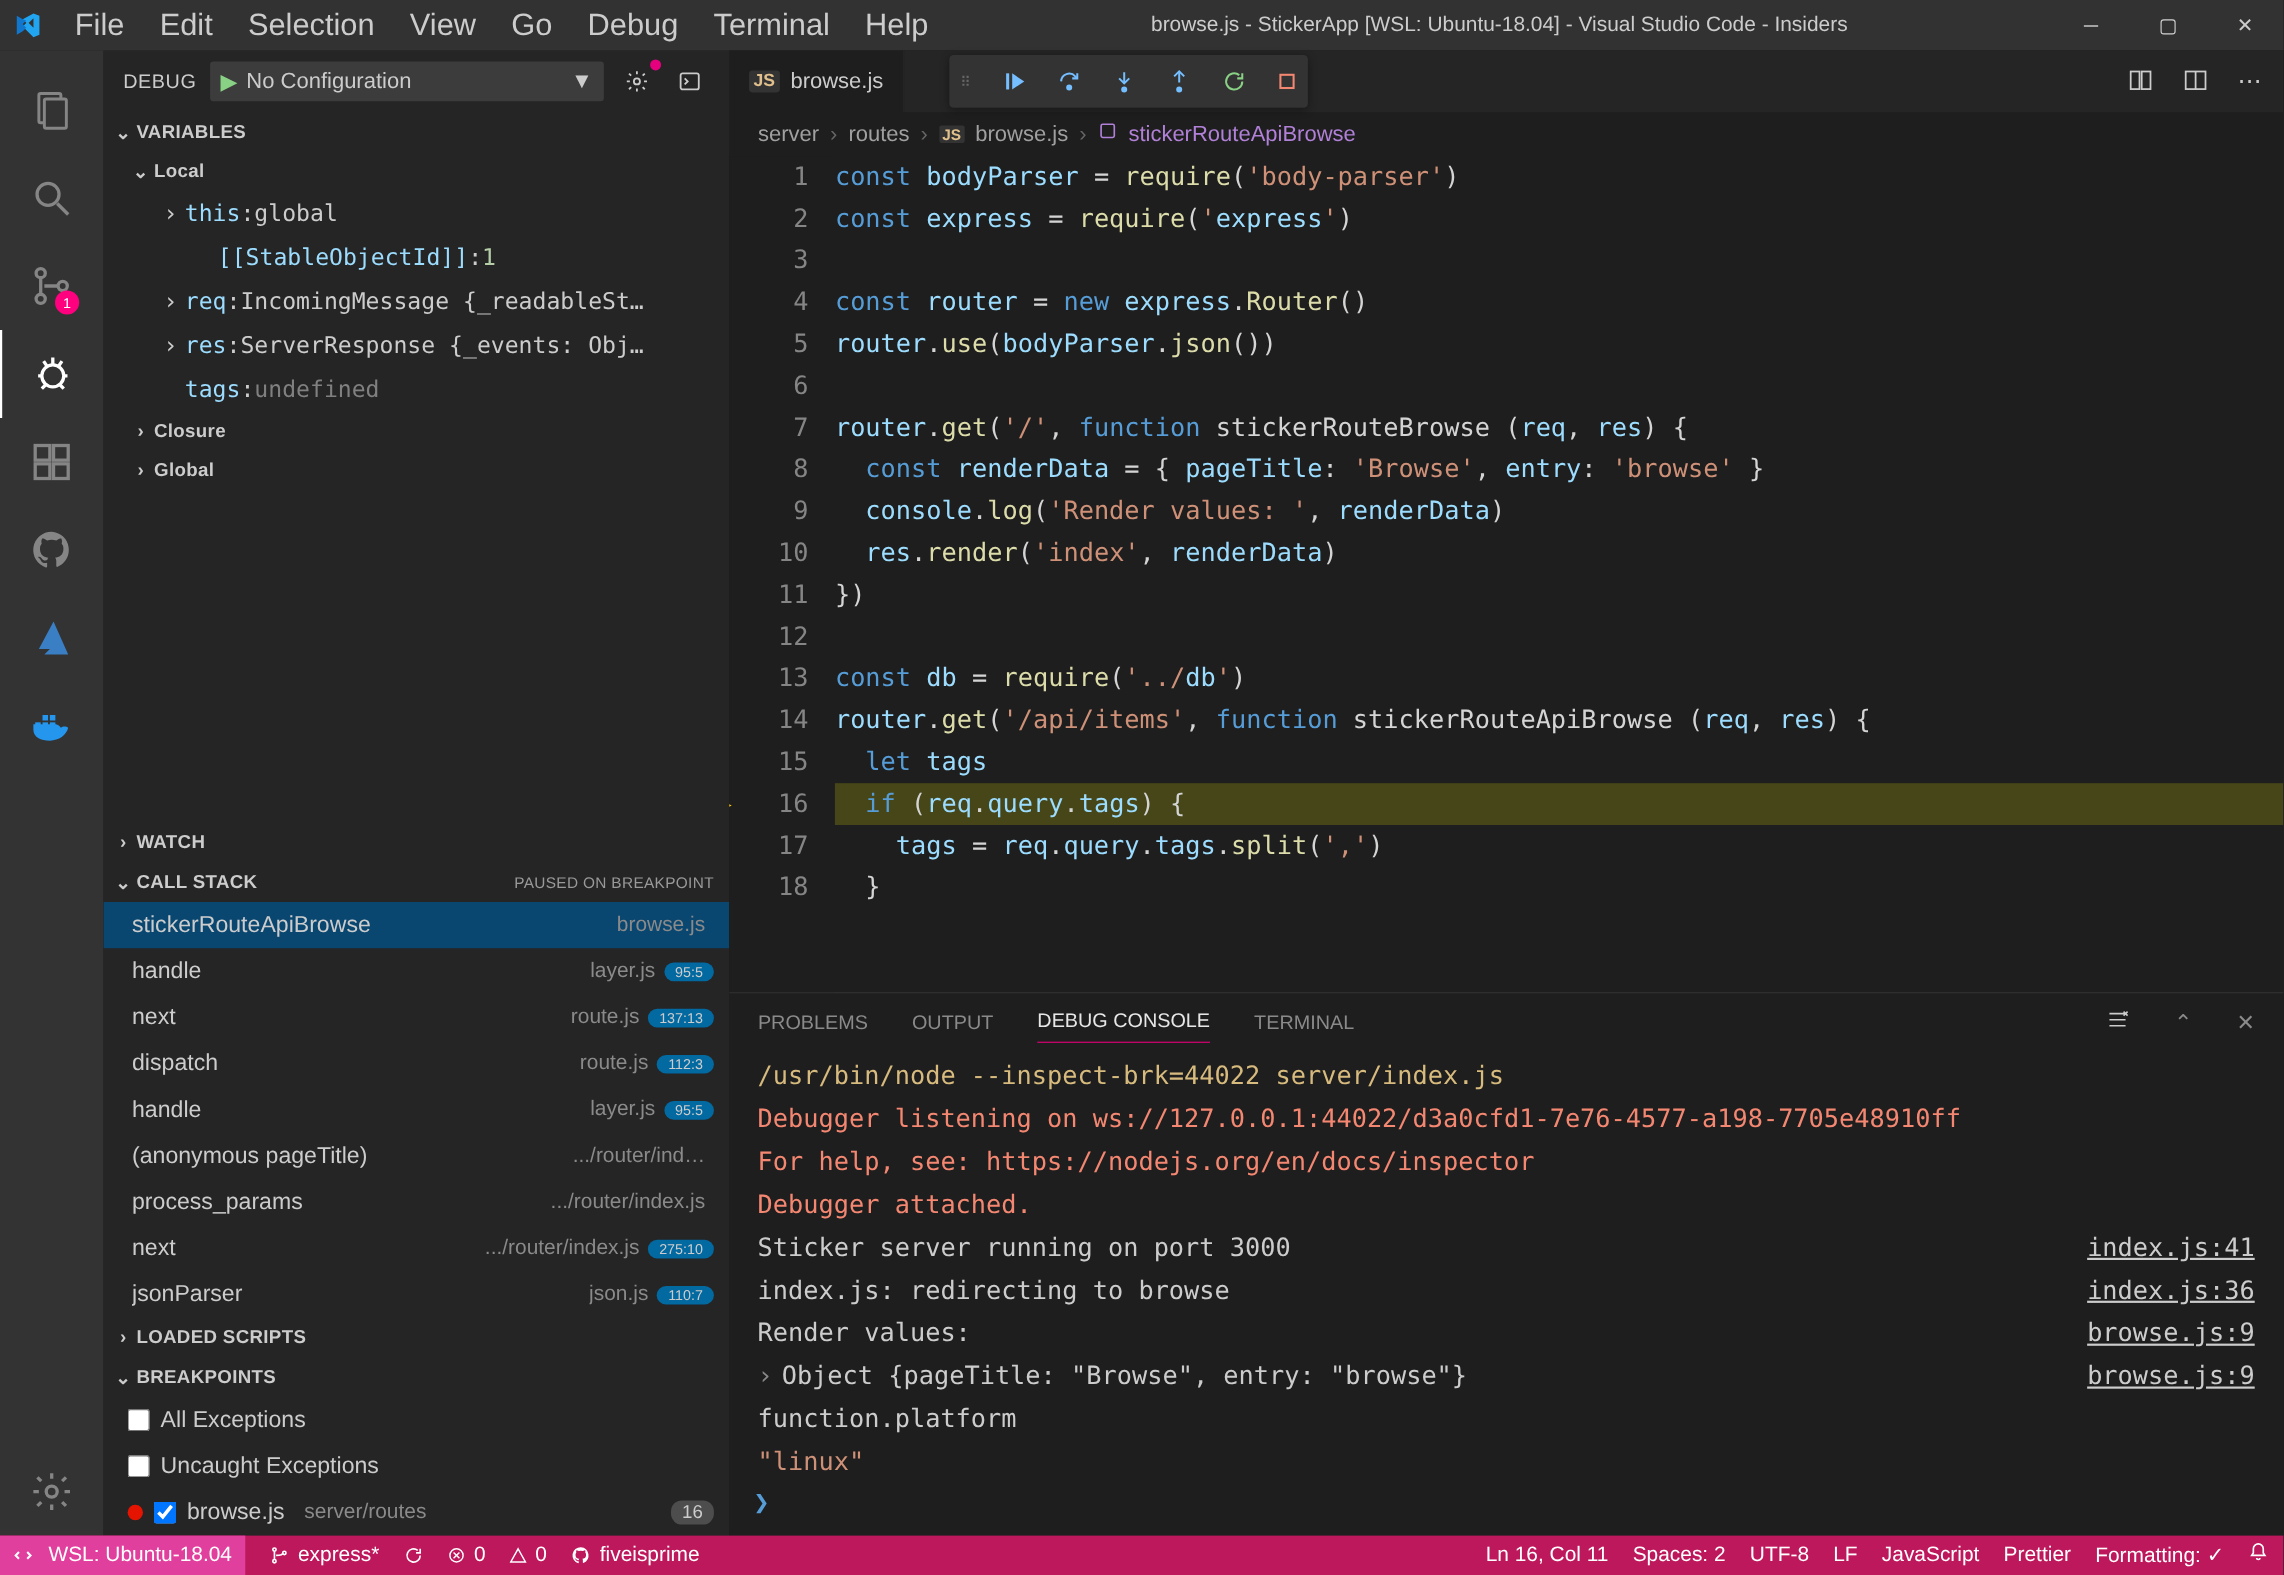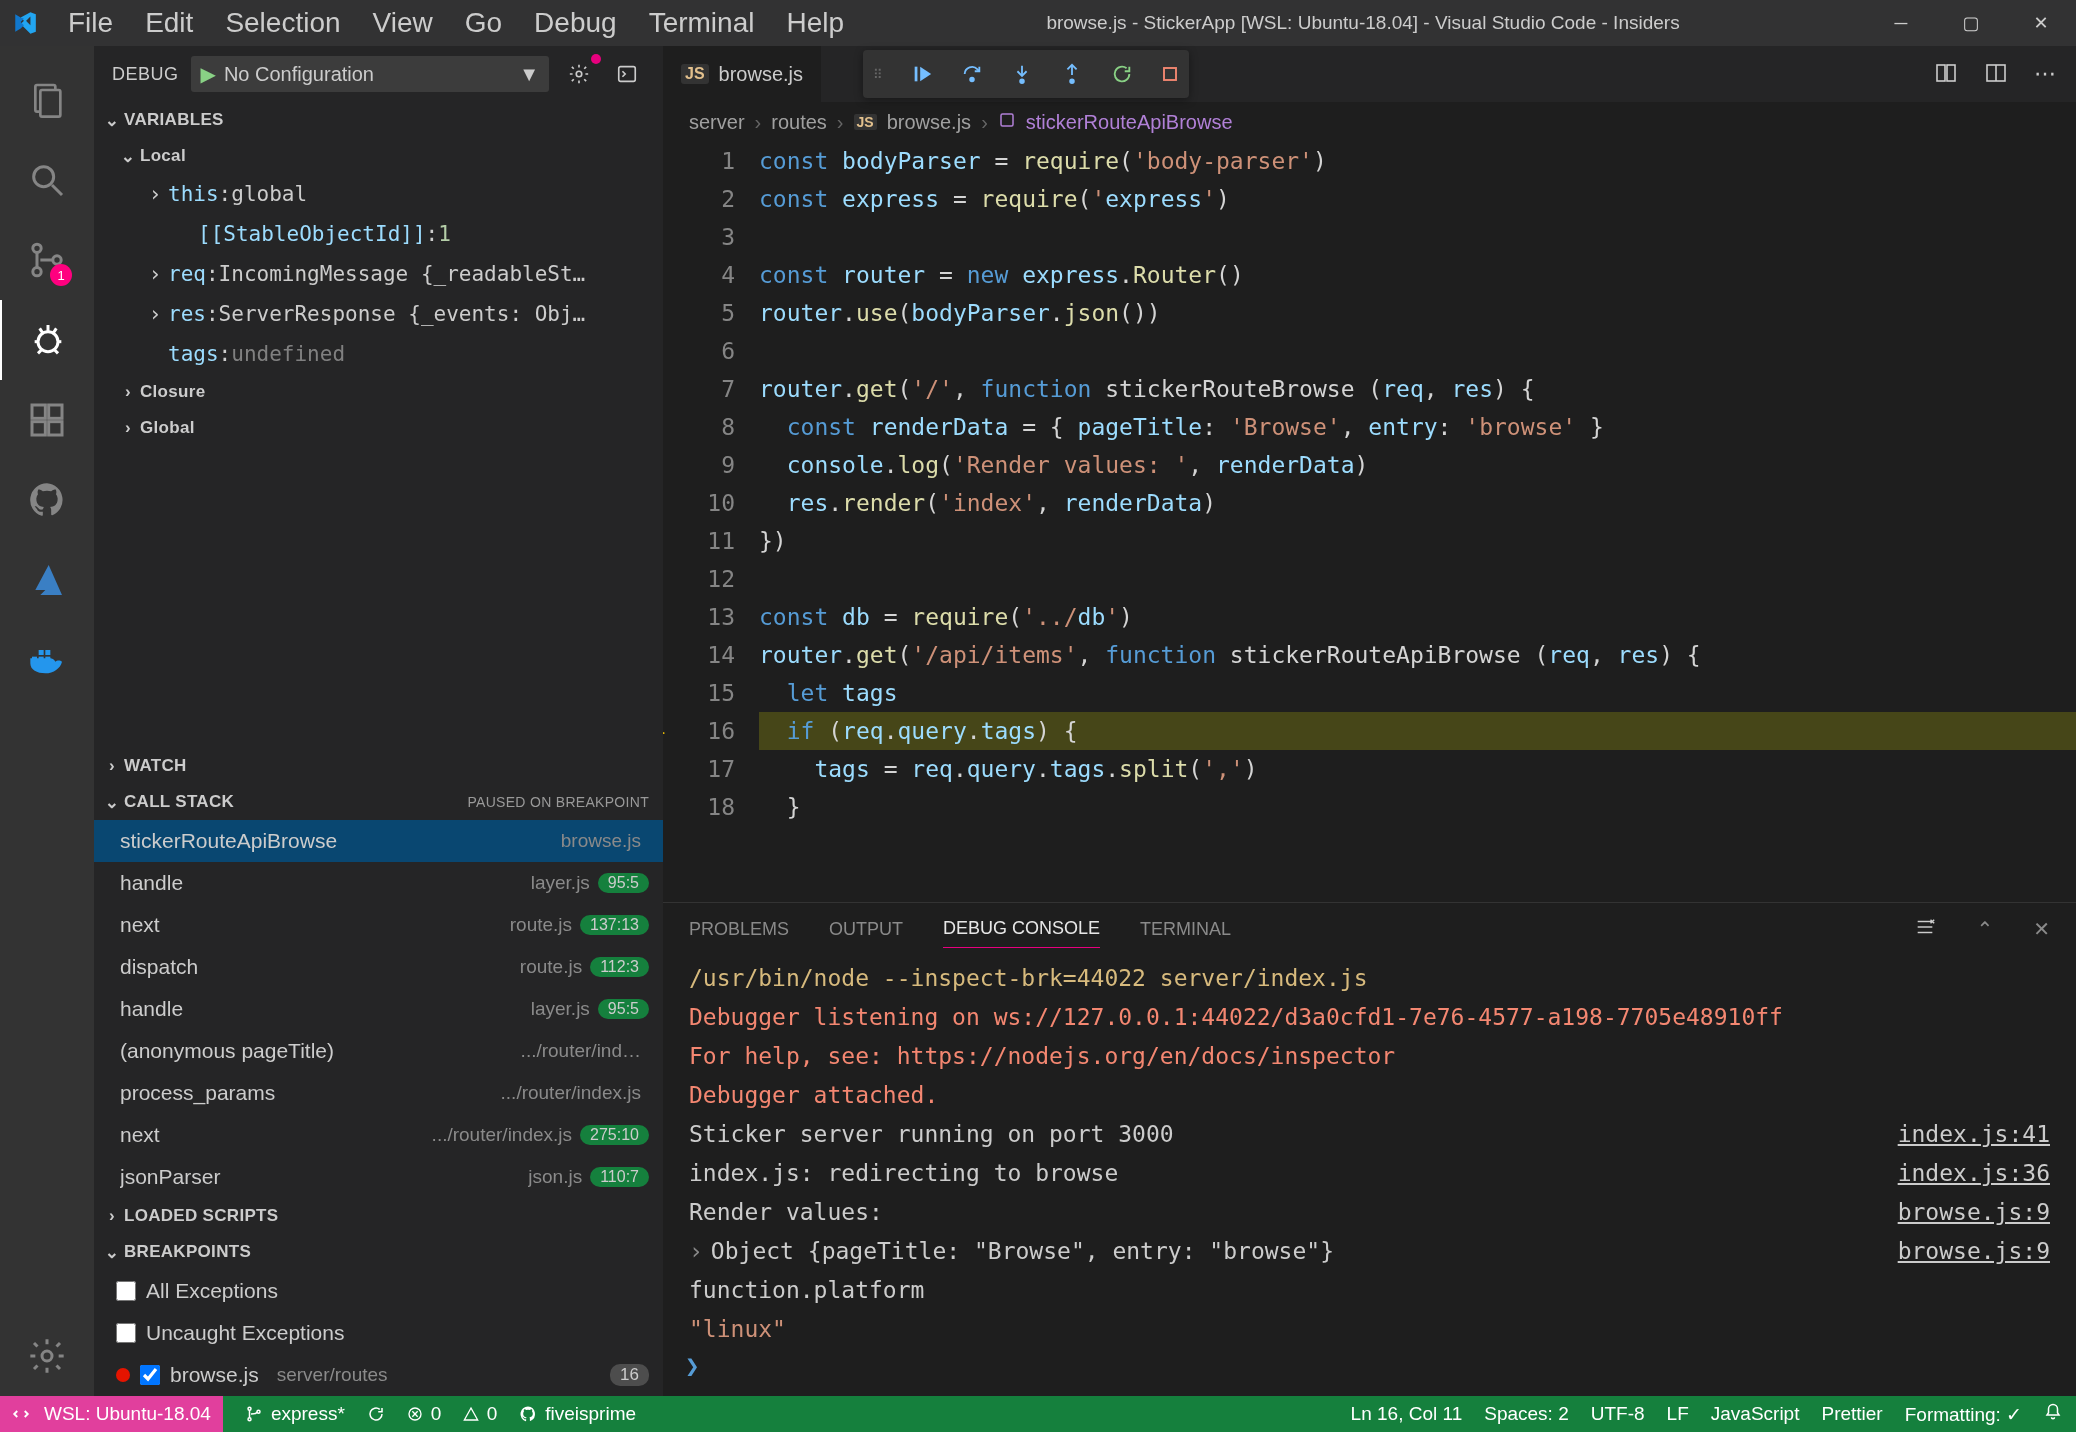--- a/index.html
+++ b/index.html
@@ -56,21 +56,21 @@
 }
 .sidebar-section-hdr .chev { width:24px; text-align:center; }
 .sidebar-section-hdr .extra { margin-left:auto; margin-right:14px; font-size:14px; font-weight:400; color:#999;}
 .tree-item { display:flex; align-items:center; height:40px; padding-left:28px; font-family:Menlo,Consolas,monospace; font-size:21px; white-space:nowrap; overflow:hidden;}
 .tree-item .chev { width:26px; text-align:center; color:#cccccc;}
 .tree-item .k { color:#9cdcfe;} .tree-item .vn{color:#b5cea8;} .tree-item .plain{color:#cccccc;} .tree-item .u{color:#808080;}
 .callstack-item { display:flex; align-items:center; height:42px; padding:0 14px 0 26px; font-size:21px; }
 .callstack-item.sel { background:#094771;}
 .callstack-item .fn { flex:1; white-space:nowrap; overflow:hidden; text-overflow:ellipsis;}
 .callstack-item .file { color:#8a8a8a; margin-right:8px; font-size:19px; white-space:nowrap; overflow:hidden; text-overflow:ellipsis; max-width:240px;}
-.callstack-item .loc { background:#15803d; border-radius:10px; padding:1px 10px; font-size:16px; color:#ccc;}
+.callstack-item .loc { background:#0369a1; border-radius:10px; padding:1px 10px; font-size:13px; color:#ccc;}
 .bp-item { display:flex; align-items:center; height:42px; padding-left:22px; font-size:21px; gap:10px;}
 .bp-item input[type=checkbox]{ width:20px; height:20px;}
 .bp-item .dot { width:14px; height:14px; background:#e51400; border-radius:50%; }
 .bp-item .path { color:#8a8a8a; margin-left:8px; font-size:19px;}
 .bp-item .count { margin-left:auto; margin-right:14px; background:#4d4d4d; border-radius:10px; padding:1px 10px; font-size:17px;}
 .editor-area { flex:1; display:flex; flex-direction:column; background:#1e1e1e; position:relative;}
 .tabbar { height:56px; background:#252526; display:flex; align-items:stretch; }
 .tab { display:flex; align-items:center; padding:0 18px; background:#1e1e1e; font-size:20px; gap:10px; border-right:1px solid #252526;}
 .tab .ico { color:#e2c08d; font-weight:700; font-size:16px; background:#333; padding:1px 4px; border-radius:3px;}
 .tabbar .rbtns { margin-left:auto; display:flex; align-items:center; gap:26px; padding-right:20px;}
@@ -97,21 +97,21 @@
 .panel-tabs .t.active { color:#e7e7e7; border-bottom:1px solid #e7007e;}
 .panel-tabs .spacer{flex:1;}
 .panel-body { flex:1; overflow:auto; font-family:Menlo,Consolas,monospace; font-size:23px; line-height:39px; padding:4px 26px; color:#cccccc;}
 .panel-body .err{color:#f48771;}
 .panel-body .warn{color:#d7ba7d;}
 .panel-body .link{text-decoration:underline; color:#cccccc;}
 .panel-body .row{display:flex;}
 .panel-body .row .loc{margin-left:auto;}
 .panel-input { height:44px; padding:0 22px; color:#569cd6; font-size:24px; font-family:monospace;}
 .statusbar {
-  position:absolute; bottom:0; left:0; right:0; height:36px; background:#15803d;
+  position:absolute; bottom:0; left:0; right:0; height:36px; background:#be185d;
   color:#fff; display:flex; align-items:center; font-size:19px; padding:0 14px; gap:22px;
 }
 .statusbar .grp{display:flex; align-items:center; gap:8px;}
 .statusbar .spacer{flex:1;}
 .gear-dot { position:relative;}
 .gear-dot::after{content:""; position:absolute; top:-2px; right:-4px; width:10px; height:10px; background:#e7007e; border-radius:50%;}
 </style>
 </head>
 <body>
 

